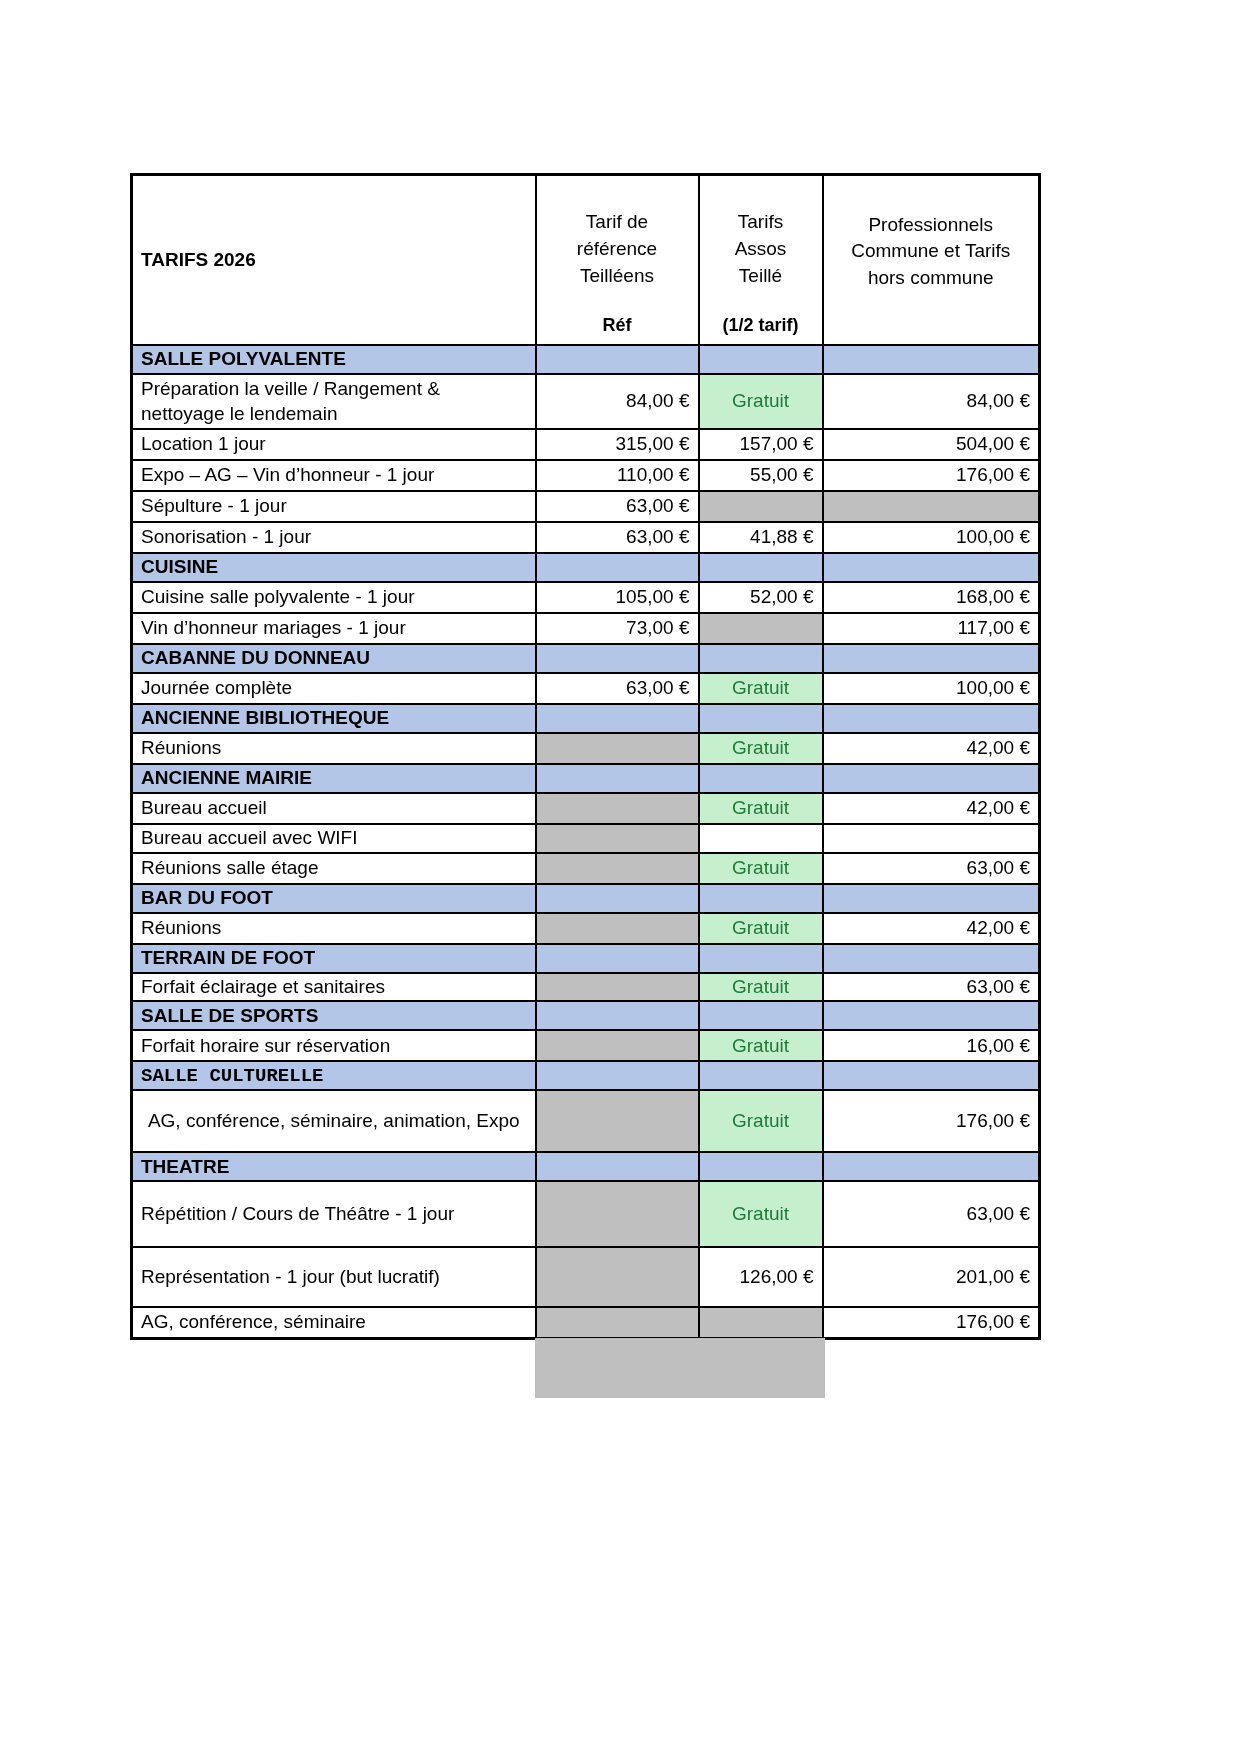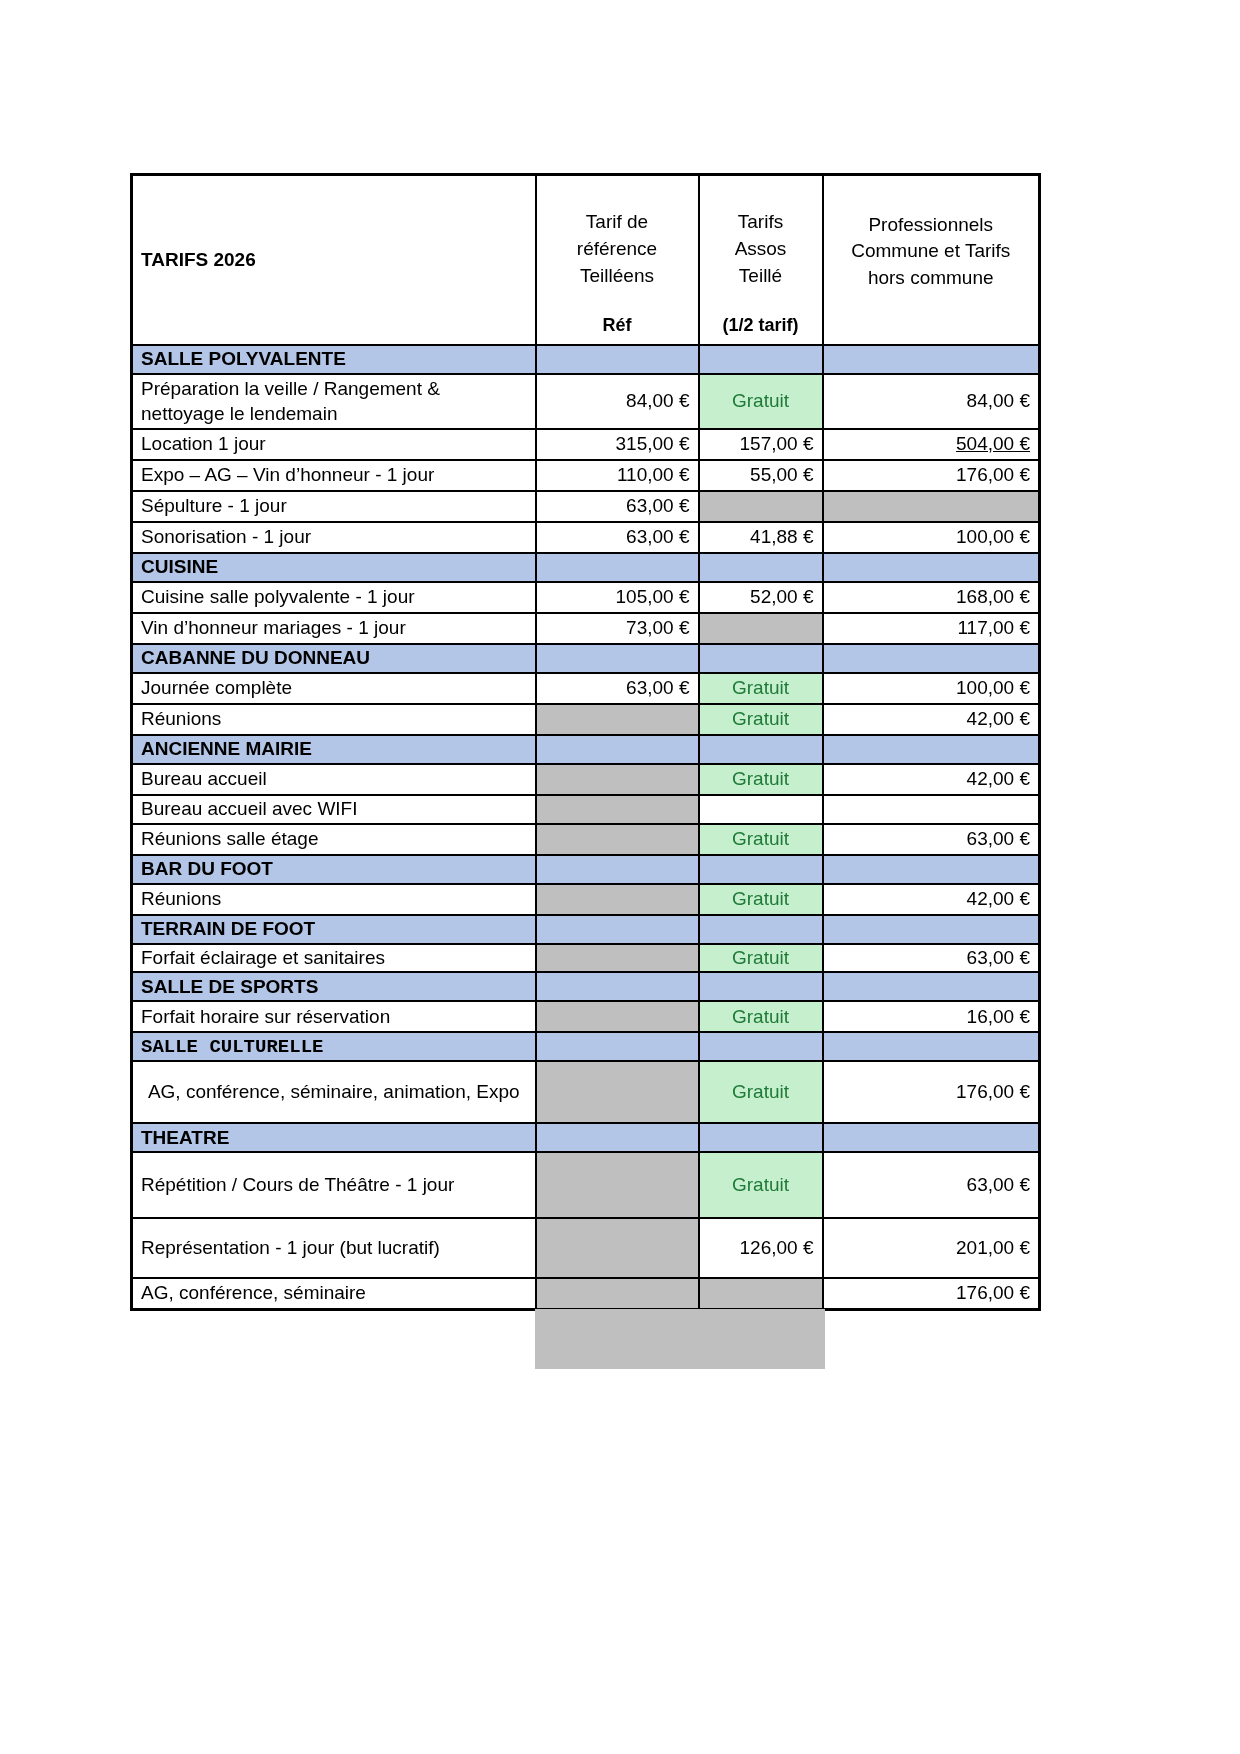--- a/index.html
+++ b/index.html
@@ -105,21 +105,21 @@
           <tr style="height: 55px;">
             <td class="label-cell">Préparation la veille / Rangement &amp; nettoyage le lendemain</td>
             <td class="val-cell" style="background: rgb(255, 255, 255);">84,00 €</td>
             <td class="free-cell" style="background: rgb(198, 239, 206); color: rgb(31, 122, 56);">Gratuit</td>
             <td class="val-cell" style="background: rgb(255, 255, 255);">84,00 €</td>
           </tr>
           <tr style="height: 31px;">
             <td class="label-cell">Location 1 jour</td>
             <td class="val-cell" style="background: rgb(255, 255, 255);">315,00 €</td>
             <td class="val-cell" style="background: rgb(255, 255, 255);">157,00 €</td>
-            <td class="val-cell" style="background: rgb(255, 255, 255); text-decoration: underline;">504,00 €</td>
+            <td class="val-cell" style="background: rgb(255, 255, 255);">504,00 €</td>
           </tr>
           <tr style="height: 31px;">
             <td class="label-cell">Expo – AG – Vin d’honneur - 1 jour</td>
             <td class="val-cell" style="background: rgb(255, 255, 255);">110,00 €</td>
             <td class="val-cell" style="background: rgb(255, 255, 255);">55,00 €</td>
             <td class="val-cell" style="background: rgb(255, 255, 255);">176,00 €</td>
           </tr>
           <tr style="height: 31px;">
             <td class="label-cell">Sépulture - 1 jour</td>
             <td class="val-cell" style="background: rgb(255, 255, 255);">63,00 €</td>
@@ -154,20 +154,26 @@
             <td class="label-cell" style="background: rgb(180, 198, 231);">CABANNE DU DONNEAU</td>
             <td class="val-cell" style="background: rgb(180, 198, 231);"></td>
             <td class="val-cell" style="background: rgb(180, 198, 231);"></td>
             <td class="val-cell" style="background: rgb(180, 198, 231);"></td>
           </tr>
           <tr style="height: 31px;">
             <td class="label-cell">Journée complète</td>
             <td class="val-cell" style="background: rgb(255, 255, 255);">63,00 €</td>
             <td class="free-cell" style="background: rgb(198, 239, 206); color: rgb(31, 122, 56);">Gratuit</td>
             <td class="val-cell" style="background: rgb(255, 255, 255);">100,00 €</td>
+          </tr>
+          <tr class="section-row" style="height: 29px;">
+            <td class="label-cell" style="background: rgb(180, 198, 231);">ANCIENNE BIBLIOTHEQUE</td>
+            <td class="val-cell" style="background: rgb(180, 198, 231);"></td>
+            <td class="val-cell" style="background: rgb(180, 198, 231);"></td>
+            <td class="val-cell" style="background: rgb(180, 198, 231);"></td>
           </tr>
           <tr style="height: 31px;">
             <td class="label-cell">Réunions</td>
             <td class="val-cell" style="background: rgb(191, 191, 191);"></td>
             <td class="free-cell" style="background: rgb(198, 239, 206); color: rgb(31, 122, 56);">Gratuit</td>
             <td class="val-cell" style="background: rgb(255, 255, 255);">42,00 €</td>
           </tr>
           <tr class="section-row" style="height: 29px;">
             <td class="label-cell" style="background: rgb(180, 198, 231);">ANCIENNE MAIRIE</td>
             <td class="val-cell" style="background: rgb(180, 198, 231);"></td>

